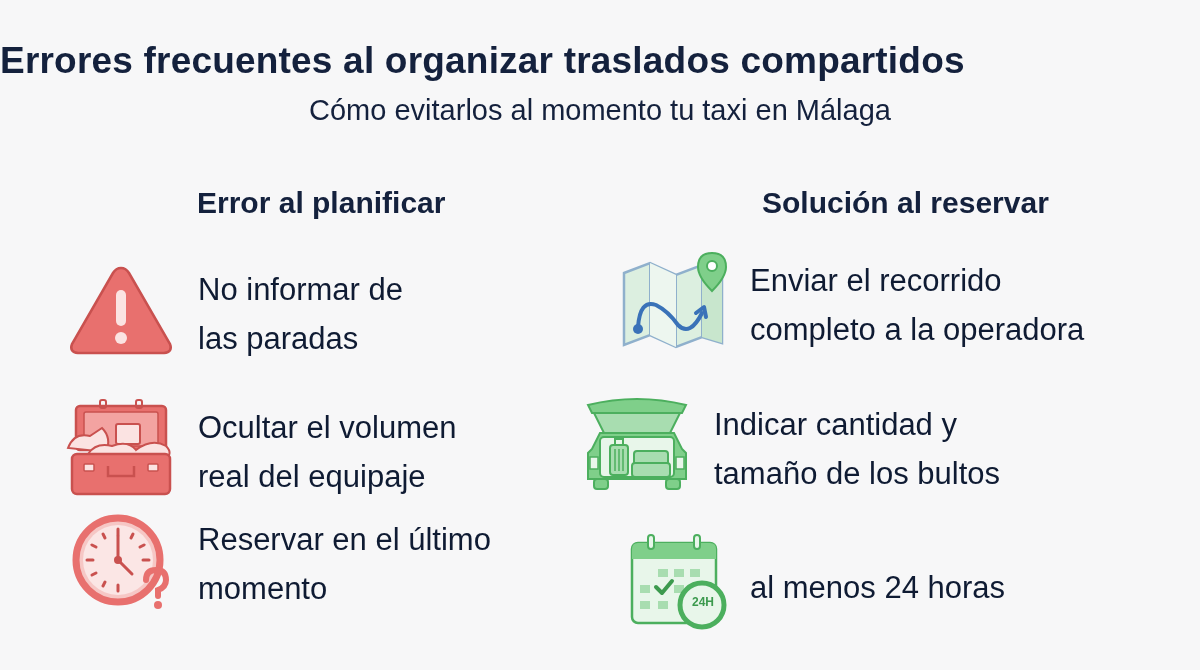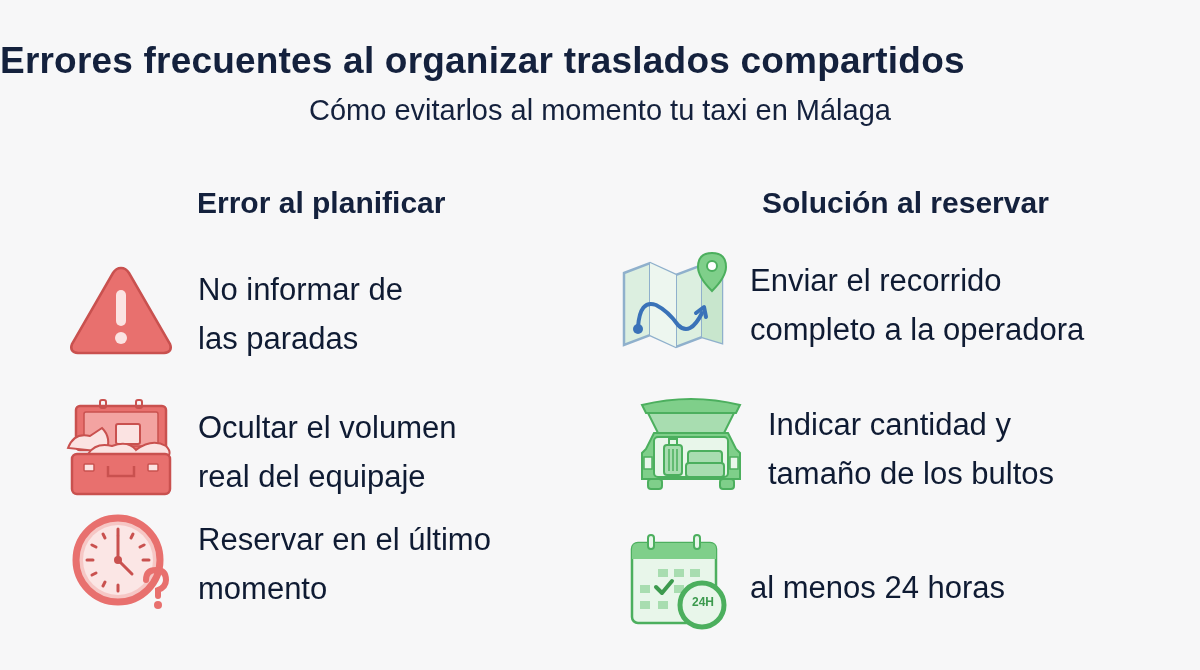--- a/index.html
+++ b/index.html
@@ -123,21 +123,21 @@
       <path d="M94 2 Q108 2 108 16 Q108 26 94 40 Q80 26 80 16 Q80 2 94 2 Z" fill="#7fcf8a" stroke="#4caf5e" stroke-width="2"></path>
       <circle cx="94" cy="15" r="5" fill="#ffffff" stroke="#4caf5e" stroke-width="2"></circle>
     </svg>
   </div>
   <div class="text">
     <span>Enviar el recorrido</span>
     <span>completo a la operadora</span>
   </div>
 </div>
 
-<div class="row" style="left:636px; top:395px;">
+<div class="row" style="left:582px; top:395px;">
   <div class="icon">
     <svg viewBox="0 0 110 100">
       <path d="M6 10 Q55 -2 104 10 L100 18 L10 18 Z" fill="#7fcf8a" stroke="#4caf5e" stroke-width="2"></path>
       <path d="M12 18 L98 18 L88 38 L22 38 Z" fill="#a8ddb0" stroke="#4caf5e" stroke-width="2"></path>
       <path d="M18 38 L92 38 L100 54 L104 58 L104 84 L6 84 L6 58 L10 54 Z" fill="#7fcf8a" stroke="#4caf5e" stroke-width="2"></path>
       <rect x="18" y="42" width="74" height="40" rx="4" fill="#e8f6ea" stroke="#4caf5e" stroke-width="2"></rect>
       <rect x="8" y="62" width="8" height="12" fill="#e8f6ea" stroke="#4caf5e" stroke-width="1.5"></rect>
       <rect x="94" y="62" width="8" height="12" fill="#e8f6ea" stroke="#4caf5e" stroke-width="1.5"></rect>
       <rect x="12" y="84" width="14" height="10" rx="3" fill="#7fcf8a" stroke="#4caf5e" stroke-width="2"></rect>
       <rect x="84" y="84" width="14" height="10" rx="3" fill="#7fcf8a" stroke="#4caf5e" stroke-width="2"></rect>

